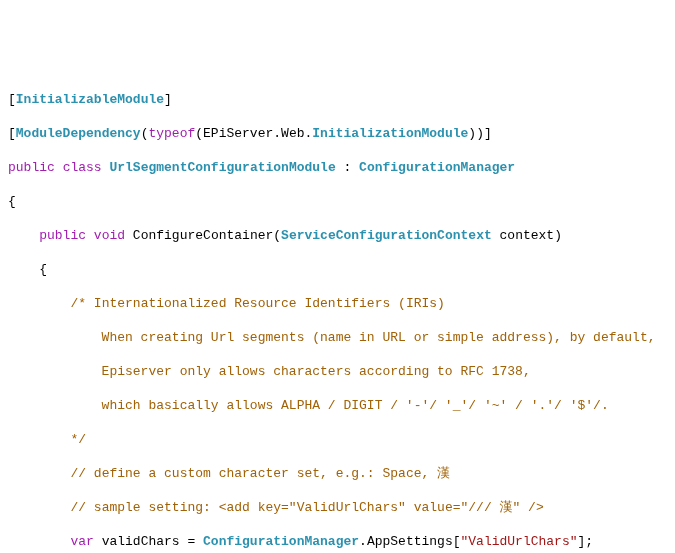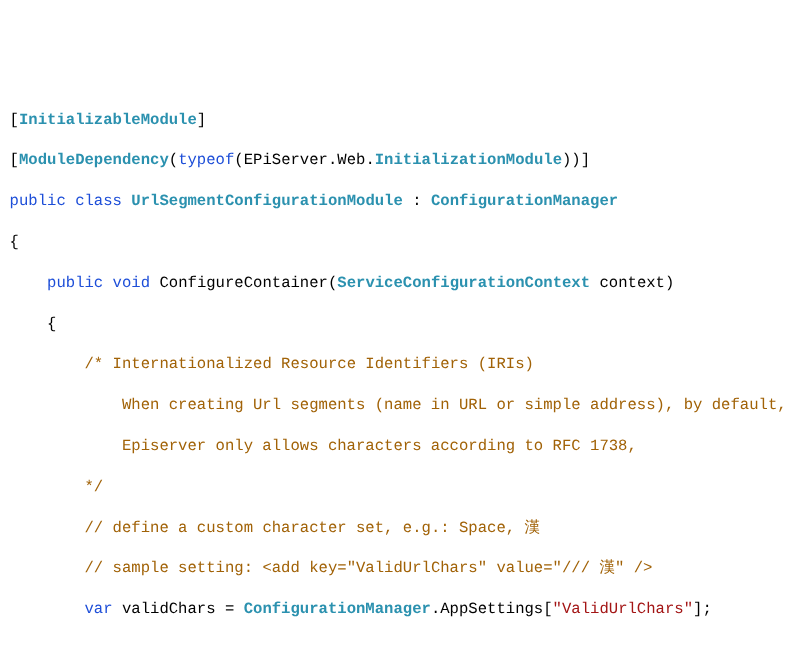--- a/index.html
+++ b/index.html
@@ -7,40 +7,41 @@
     padding: 6px 8px;
     background: #ffffff;
     font-family: Consolas, "Courier New", monospace;
     font-size: 13px;
     line-height: 17px;
     color: #000000;
     white-space: pre;
   }
   .code-container { }
   .line { display: block; }
-  .k { color: #1d4ed8; }          
+  .k { color: #a21caf; }          
   .t { color: #2b91af; font-weight: bold; }          
   .s { color: #a31515; }          
   .c { color: #a16207; }
 </style>
 </head>
 <body>
 
 
 
 <div class="code-container">
 <span class="line"><span>[</span><span class="t">InitializableModule</span><span>]</span></span>
 <span class="line"><span>[</span><span class="t">ModuleDependency</span><span>(</span><span class="k">typeof</span><span>(EPiServer.Web.</span><span class="t">InitializationModule</span><span>))]</span></span>
 <span class="line"><span class="k">public</span><span> </span><span class="k">class</span><span> </span><span class="t">UrlSegmentConfigurationModule</span><span> : </span><span class="t">ConfigurationManager</span></span>
 <span class="line"><span>{</span></span>
 <span class="line"><span>    </span><span class="k">public</span><span> </span><span class="k">void</span><span> ConfigureContainer(</span><span class="t">ServiceConfigurationContext</span><span> context)</span></span>
 <span class="line"><span>    {</span></span>
 <span class="line"><span>        </span><span class="c">/* Internationalized Resource Identifiers (IRIs)</span></span>
 <span class="line"><span class="c">            When creating Url segments (name in URL or simple address), by default,</span></span>
 <span class="line"><span class="c">            Episerver only allows characters according to RFC 1738,</span></span>
+<span class="line"><span class="c">            which basically allows ALPHA / DIGIT / '-'/ '_'/ '~' / '.'/ '$'/.</span></span>
 <span class="line"><span class="c">        */</span></span>
 <span class="line"><span>        </span><span class="c">// define a custom character set, e.g.: Space, 漢</span></span>
 <span class="line"><span>        </span><span class="c">// sample setting: &lt;add key="ValidUrlChars" value="/// 漢" /&gt;</span></span>
 <span class="line"><span>        </span><span class="k">var</span><span> validChars = </span><span class="t">ConfigurationManager</span><span>.AppSettings[</span><span class="s">"ValidUrlChars"</span><span>];</span></span>
 
 <span class="line"><span></span></span>
 
 
 
 

